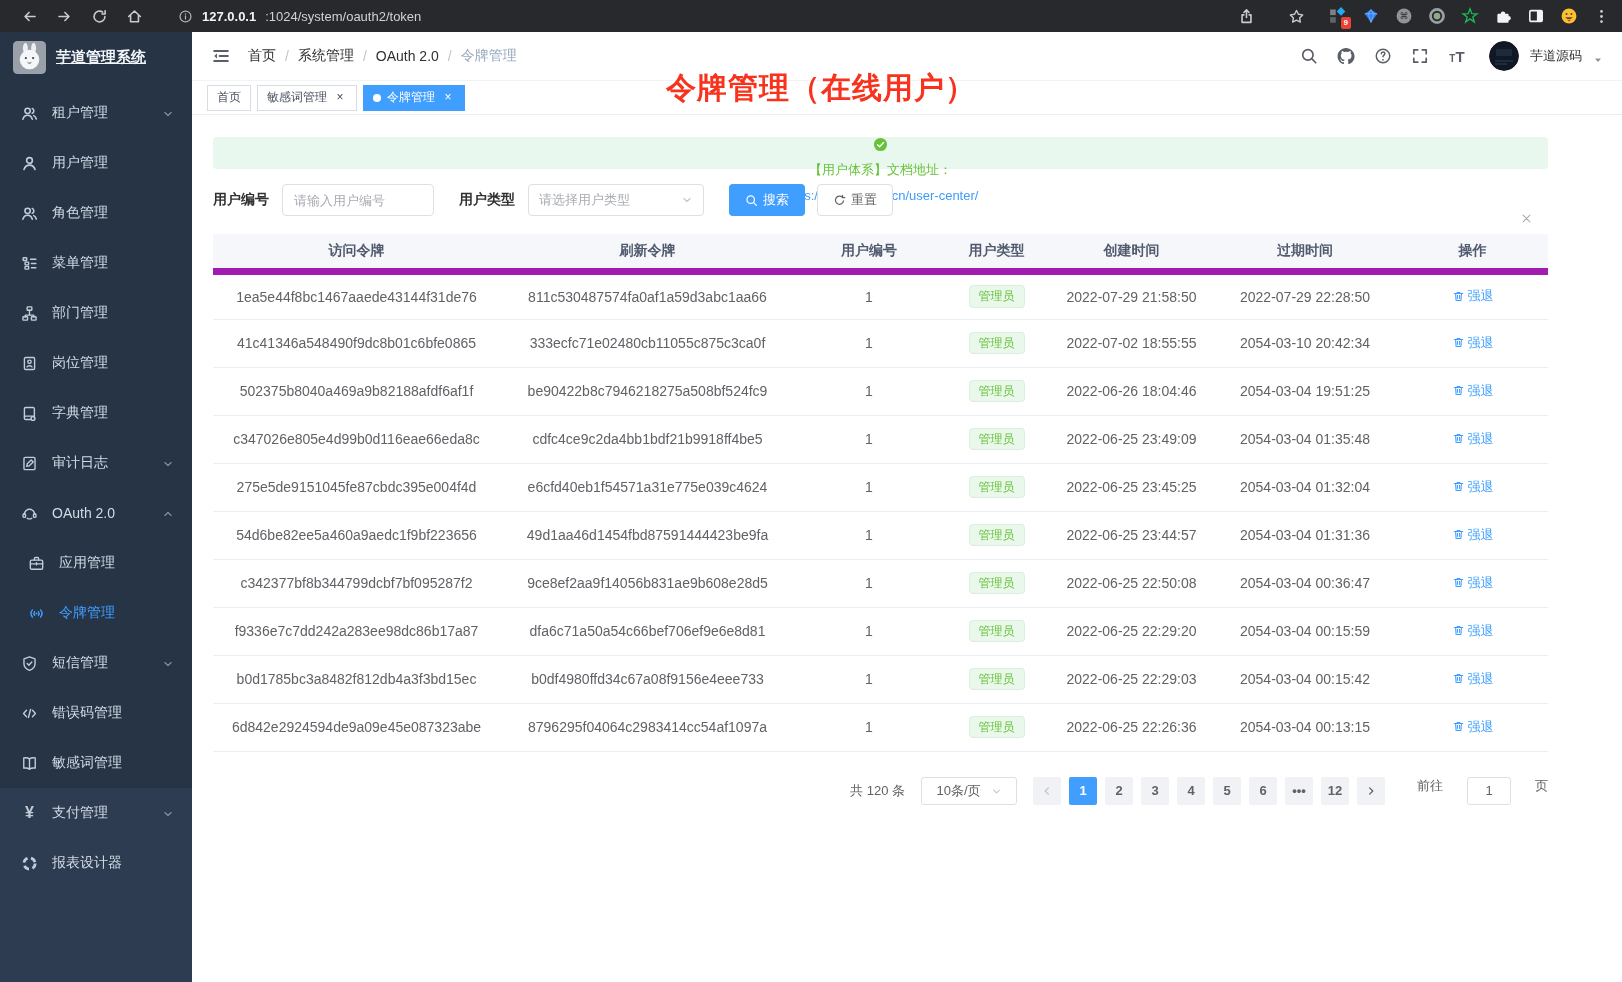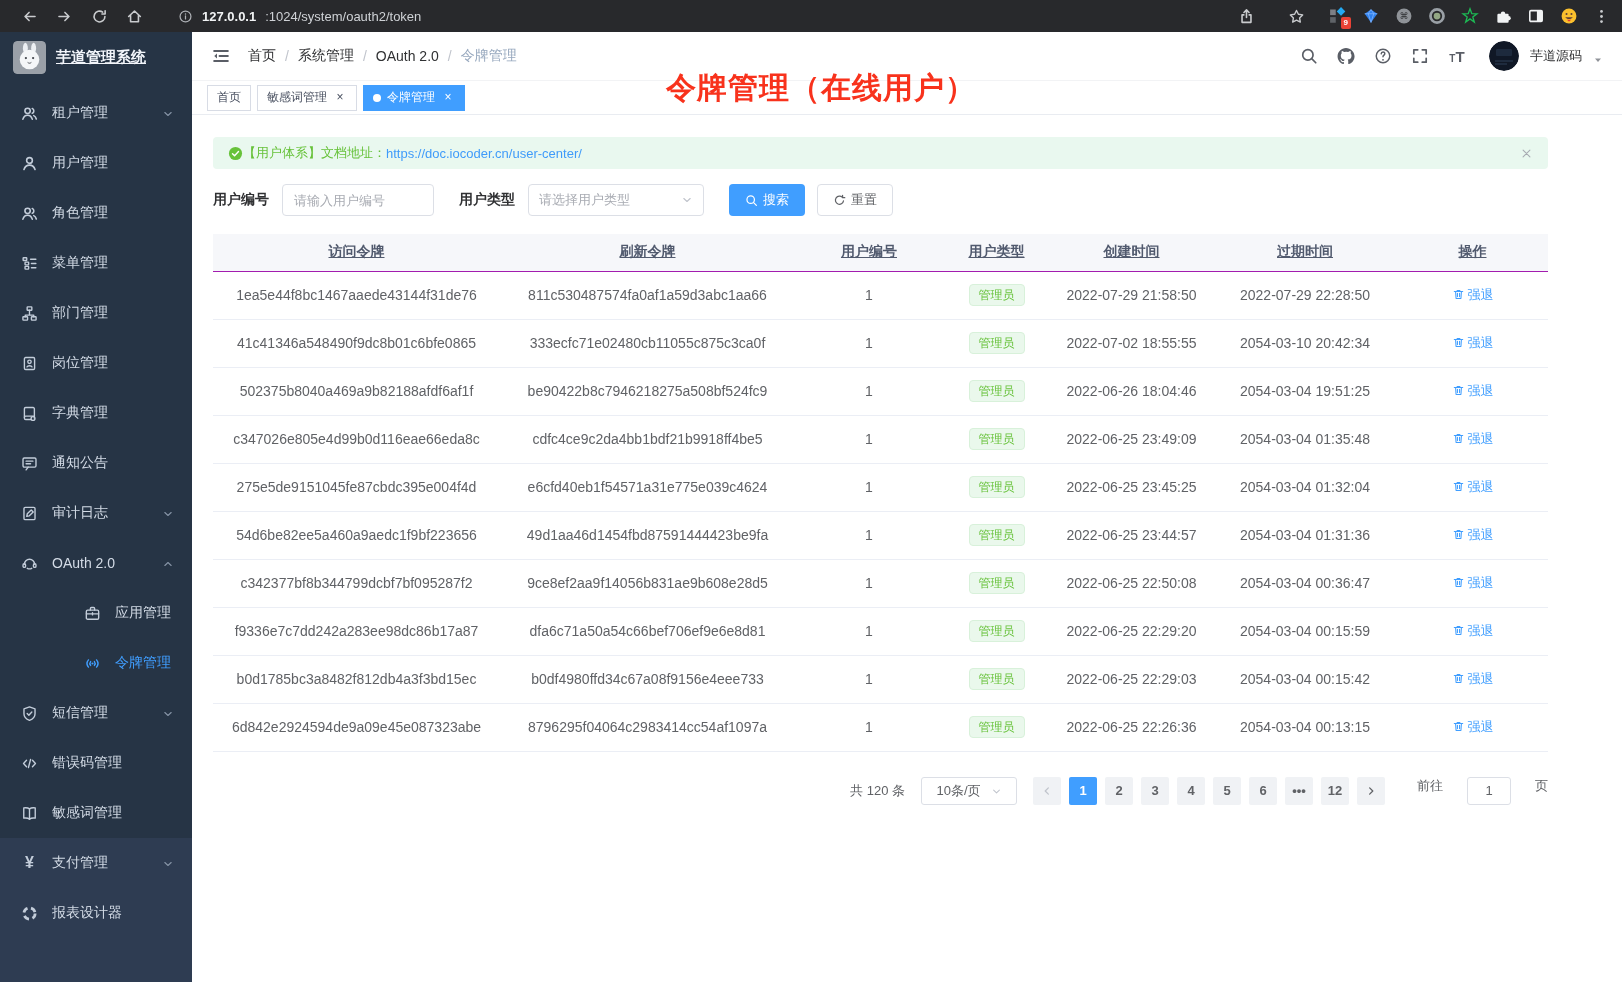--- a/index.html
+++ b/index.html
@@ -20,21 +20,21 @@
   .sidebar{width:192px;background:var(--sb-bg);display:flex;flex-direction:column;flex:0 0 auto;}
   .logo-row{height:50px;display:flex;align-items:center;padding-left:13px;gap:10px;cursor:pointer;}
   .logo{width:33px;height:33px;border-radius:4px;overflow:hidden;flex:0 0 auto;}
   .app-title{color:#f2f5fa;font-weight:700;font-size:15px;text-decoration:underline;}
   .menu-main{padding-top:6px;}
   .menu-item{height:50px;display:flex;align-items:center;padding:0 18px 0 21px;color:var(--sb-text);font-size:14px;cursor:pointer;justify-content:space-between;}
   .mi-icon{width:17px;height:17px;margin-right:14px;color:#c3cdda;flex:0 0 auto;display:flex;align-items:center;justify-content:center;}
   .mi-icon.txt{font-size:16px;font-weight:700;}
   .mi-label{flex:1;white-space:nowrap;}
   .mi-chevron{width:12px;height:12px;color:#8593a5;}
-  .menu-item.sub{padding-left:84px;}
+  .menu-item.sub{padding-left:28px;}
   .menu-item.active,.menu-item.active .mi-icon{color:var(--accent);}
   .menu-bottom{flex:1;background:var(--sb-bg-light);padding-top:0;}
 
   .main{flex:1;display:flex;flex-direction:column;background:#fff;position:relative;min-width:0;}
 
   
   .topbar{height:49px;display:flex;align-items:center;padding:0 19px;border-bottom:1px solid #f2f3f5;}
   .hamburger{width:20px;height:20px;color:#5a5e66;margin-right:17px;cursor:pointer;flex:0 0 auto;}
   .breadcrumb{display:flex;align-items:center;gap:9px;font-size:14px;color:#303133;}
   .bc-last{color:#97a8be;}
@@ -49,40 +49,40 @@
   .tagsbar{height:34px;display:flex;align-items:center;padding:0 15px;gap:6px;border-bottom:1px solid #e9ecf1;}
   .tag{height:26px;display:inline-flex;align-items:center;padding:0 9px;border:1px solid #d8dce5;background:#fff;color:#495060;font-size:12px;gap:6px;cursor:pointer;white-space:nowrap;}
   .tag .dot{width:8px;height:8px;border-radius:50%;background:#fff;}
   .tag.active{background:var(--accent);border-color:var(--accent);color:#fff;}
   .tag-close{width:14px;height:14px;line-height:13px;text-align:center;border-radius:50%;font-size:12px;color:inherit;}
 
   .overlay-title{position:absolute;left:474px;top:36px;font-size:30px;font-weight:700;color:var(--overlay-red);z-index:20;letter-spacing:1px;white-space:nowrap;}
 
   
   .content{padding:22px 74px 0 21px;flex:1;}
-  .alert{height:32px;background:var(--success-bg);border-radius:4px;display:flex;align-items:center;padding:0 15px;font-size:13px;}
+  .alert{height:32px;background:var(--success-bg);border-radius:4px;display:flex;align-items:center;padding:0 15px;gap:9px;font-size:13px;flex-direction:column;}
   .alert-icon{width:15px;height:15px;flex:0 0 auto;}
   .alert-text{color:var(--success);}
   .alert-link{color:var(--link);cursor:pointer;}
   .alert-close{margin-left:auto;width:13px;height:13px;color:#a8abb2;cursor:pointer;}
 
   .filter-row{display:flex;align-items:center;margin-top:15px;font-size:14px;}
   .f-label{font-weight:700;color:#303133;margin-right:13px;white-space:nowrap;}
   .f-input{width:152px;height:32px;border:1px solid #dcdfe6;border-radius:4px;padding:0 11px;font-size:13px;color:#606266;outline:none;}
   .f-input::placeholder{color:#a8abb2;}
   .f-group2{margin-left:25px;}
   .f-select{width:176px;height:32px;border:1px solid #dcdfe6;border-radius:4px;display:flex;align-items:center;padding:0 10px;color:#a8abb2;font-size:13px;cursor:pointer;}
   .f-select .sel-chevron{margin-left:auto;width:12px;height:12px;color:#c0c4cc;}
   .btn{height:32px;border-radius:4px;display:inline-flex;align-items:center;gap:5px;font-size:13px;padding:0 15px;cursor:pointer;border:1px solid transparent;}
   .btn .btn-icon{width:13px;height:13px;}
   .btn-primary{background:var(--accent);color:#fff;margin-left:25px;}
   .btn-plain{background:#fff;border-color:#dcdfe6;color:#606266;margin-left:12px;}
 
   table.grid{width:100%;border-collapse:collapse;margin-top:18px;font-size:14px;table-layout:fixed;}
-  .grid th{height:37px;background:#f6f7fa;color:#515a6e;font-weight:700;border-bottom:1px solid #a21caf;text-decoration:underline;}
+  .grid th{height:37px;background:#f6f7fa;color:#515a6e;font-weight:700;border-bottom:7px solid #a21caf;}
   .grid td{height:48px;text-align:center;color:#606266;border-bottom:1px solid #ebeef5;white-space:nowrap;overflow:hidden;}
   .badge{display:inline-block;background:#eaf8ec;border:1px solid #d8f1da;color:var(--success);font-size:12px;padding:3px 9px;border-radius:4px;line-height:1.2;}
   .action-link{color:var(--accent);display:inline-flex;align-items:center;gap:3px;font-size:13px;cursor:pointer;}
   .action-link .trash{width:13px;height:13px;}
 
   .pagination{display:flex;align-items:center;justify-content:flex-end;margin-top:25px;font-size:13px;color:#606266;}
   .pg-total{margin-right:16px;}
   .size-select{width:96px;height:28px;border:1px solid #dcdfe6;border-radius:3px;display:flex;align-items:center;justify-content:center;gap:10px;margin-right:16px;cursor:pointer;color:#606266;}
   .size-select .sel-chevron{width:11px;height:11px;color:#c0c4cc;}
   .pager{display:flex;align-items:center;gap:8px;}
@@ -252,29 +252,20 @@
         </div>
         <div class="menu-item">
           <span class="mi-icon">
             <svg viewBox="0 0 16 16" width="100%" height="100%" fill="none" stroke="currentColor" stroke-width="1.3" stroke-linecap="round" stroke-linejoin="round">
               <path d="M12.6 12.4V3.6c0-.7-.5-1.2-1.2-1.2h-7c-.7 0-1.2.5-1.2 1.2v8.8c0 .7.5 1.2 1.2 1.2h5"></path>
               <path d="M3.2 11.6c0-.6.5-1.1 1.1-1.1h8.3"></path>
               <circle cx="11.3" cy="12.7" r="1.8"></circle>
             </svg>
           </span>
           <span class="mi-label">字典管理</span>
-        </div>
-        <div class="menu-item">
-          <span class="mi-icon">
-            <svg viewBox="0 0 16 16" width="100%" height="100%" fill="none" stroke="currentColor" stroke-width="1.3" stroke-linecap="round" stroke-linejoin="round">
-              <rect x="1.9" y="2.8" width="12.2" height="8.6" rx="1.2"></rect>
-              <path d="M4.8 14l2-2.6M4.8 5.8h6.4M4.8 8.2h4.2"></path>
-            </svg>
-          </span>
-          <span class="mi-label">通知公告</span>
         </div>
         <div class="menu-item">
           <span class="mi-icon">
             <svg viewBox="0 0 16 16" width="100%" height="100%" fill="none" stroke="currentColor" stroke-width="1.3" stroke-linecap="round" stroke-linejoin="round">
               <rect x="2.8" y="2.2" width="10.4" height="11.6" rx="1.2"></rect>
               <path d="M9.6 4.6l1.9 1.9-3.7 3.7-2.4.5.5-2.4z"></path>
             </svg>
           </span>
           <span class="mi-label">审计日志</span>
           <span class="mi-chevron"><svg viewBox="0 0 16 16" width="100%" height="100%" fill="none" stroke="currentColor" stroke-width="1.5" stroke-linecap="round" stroke-linejoin="round">

